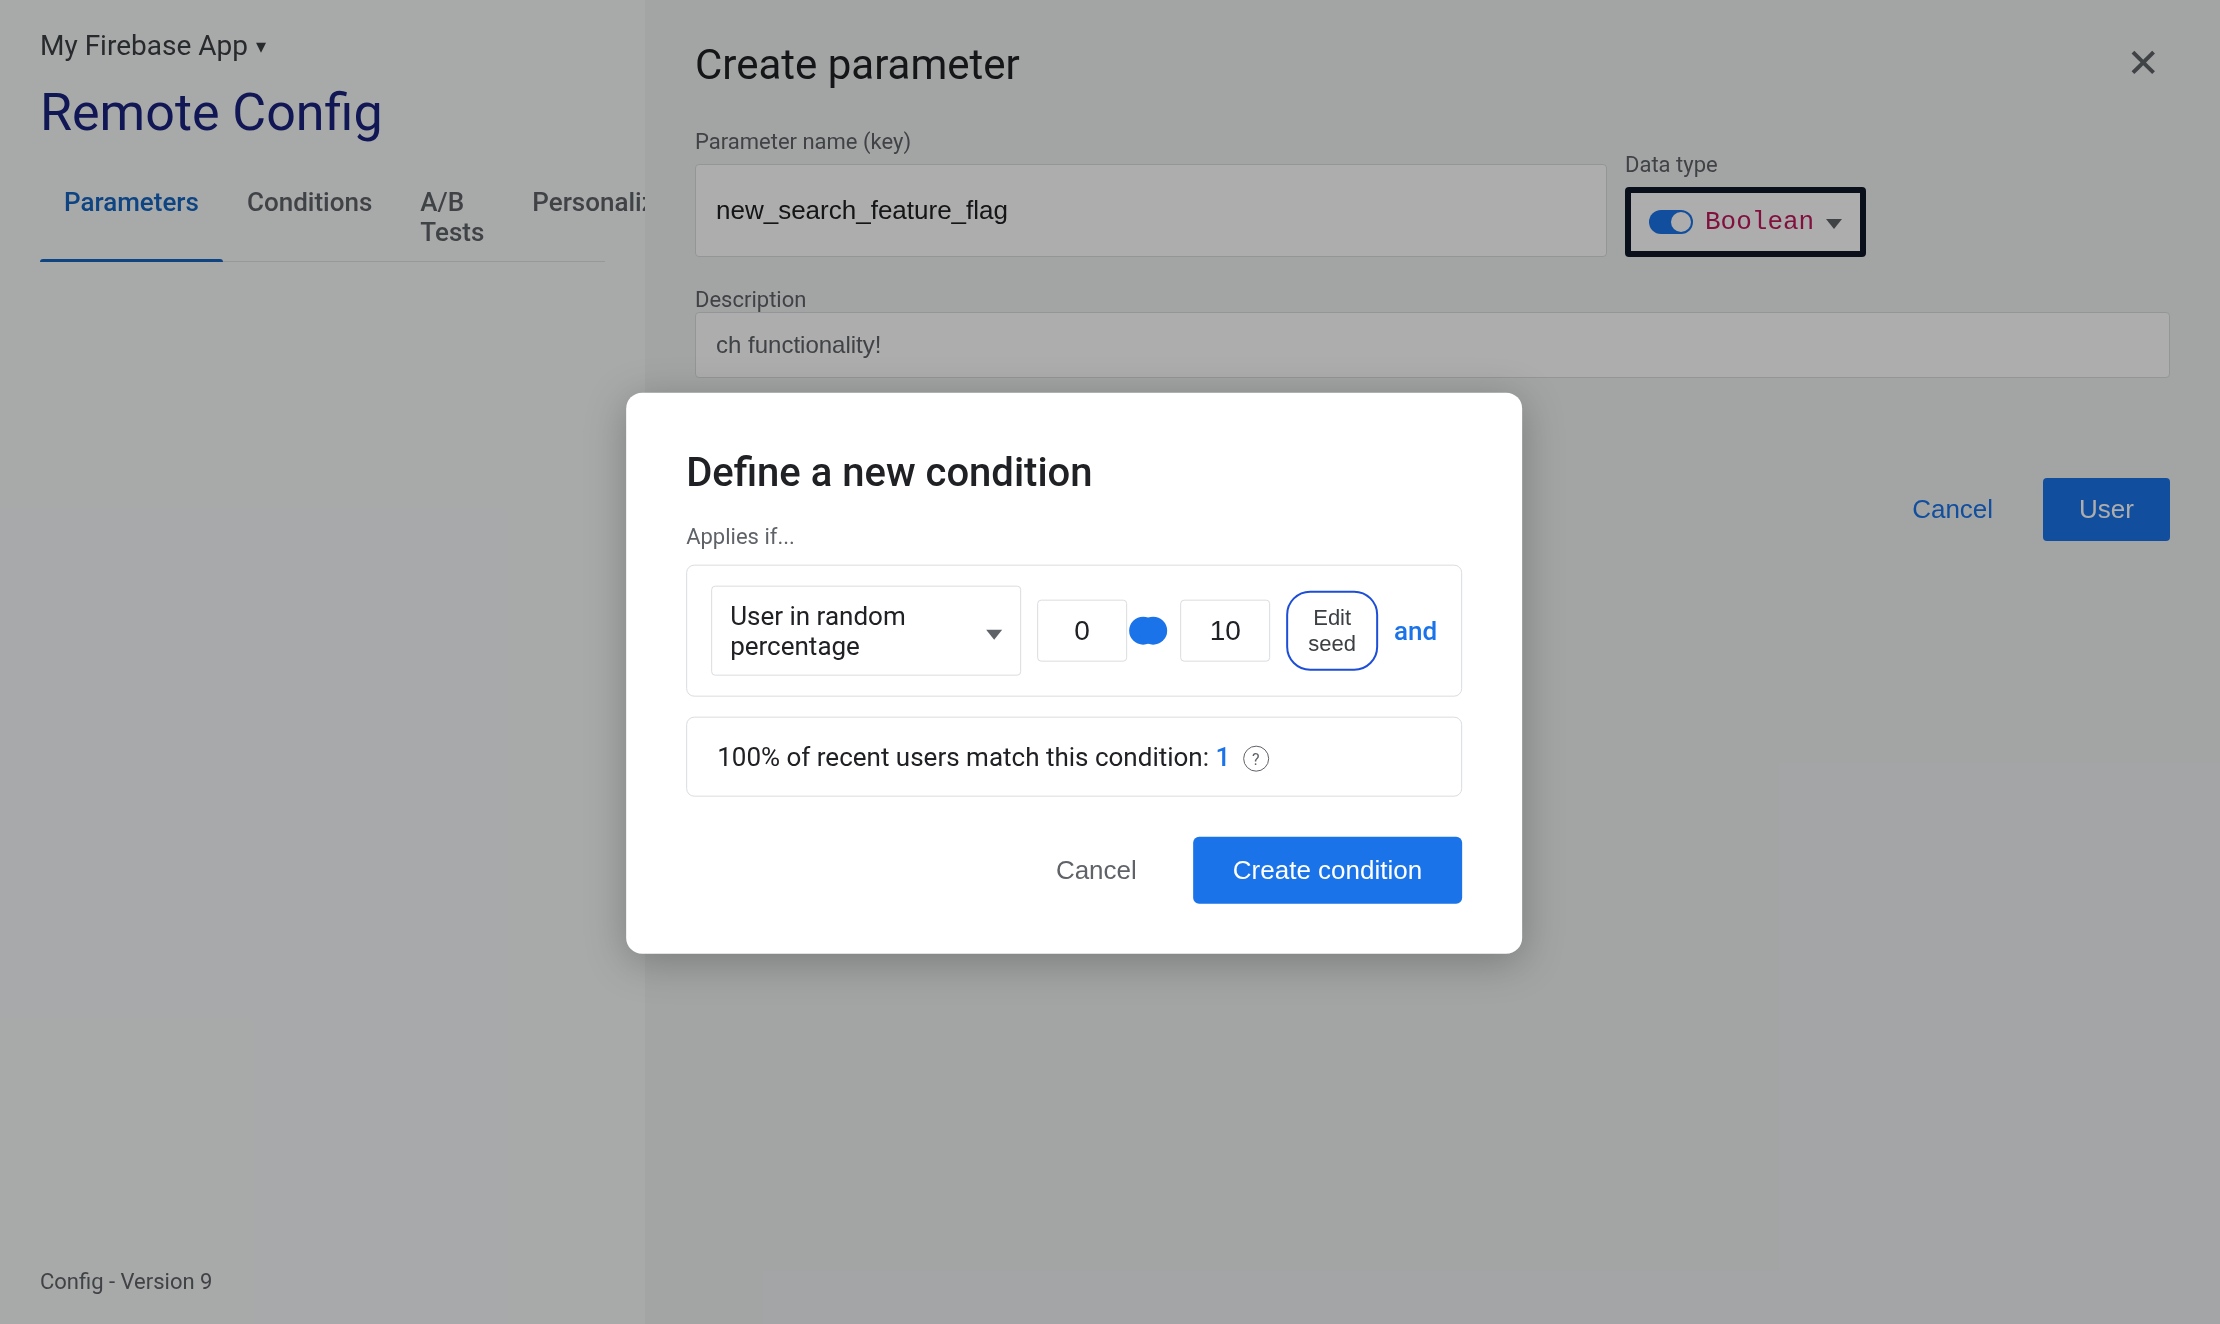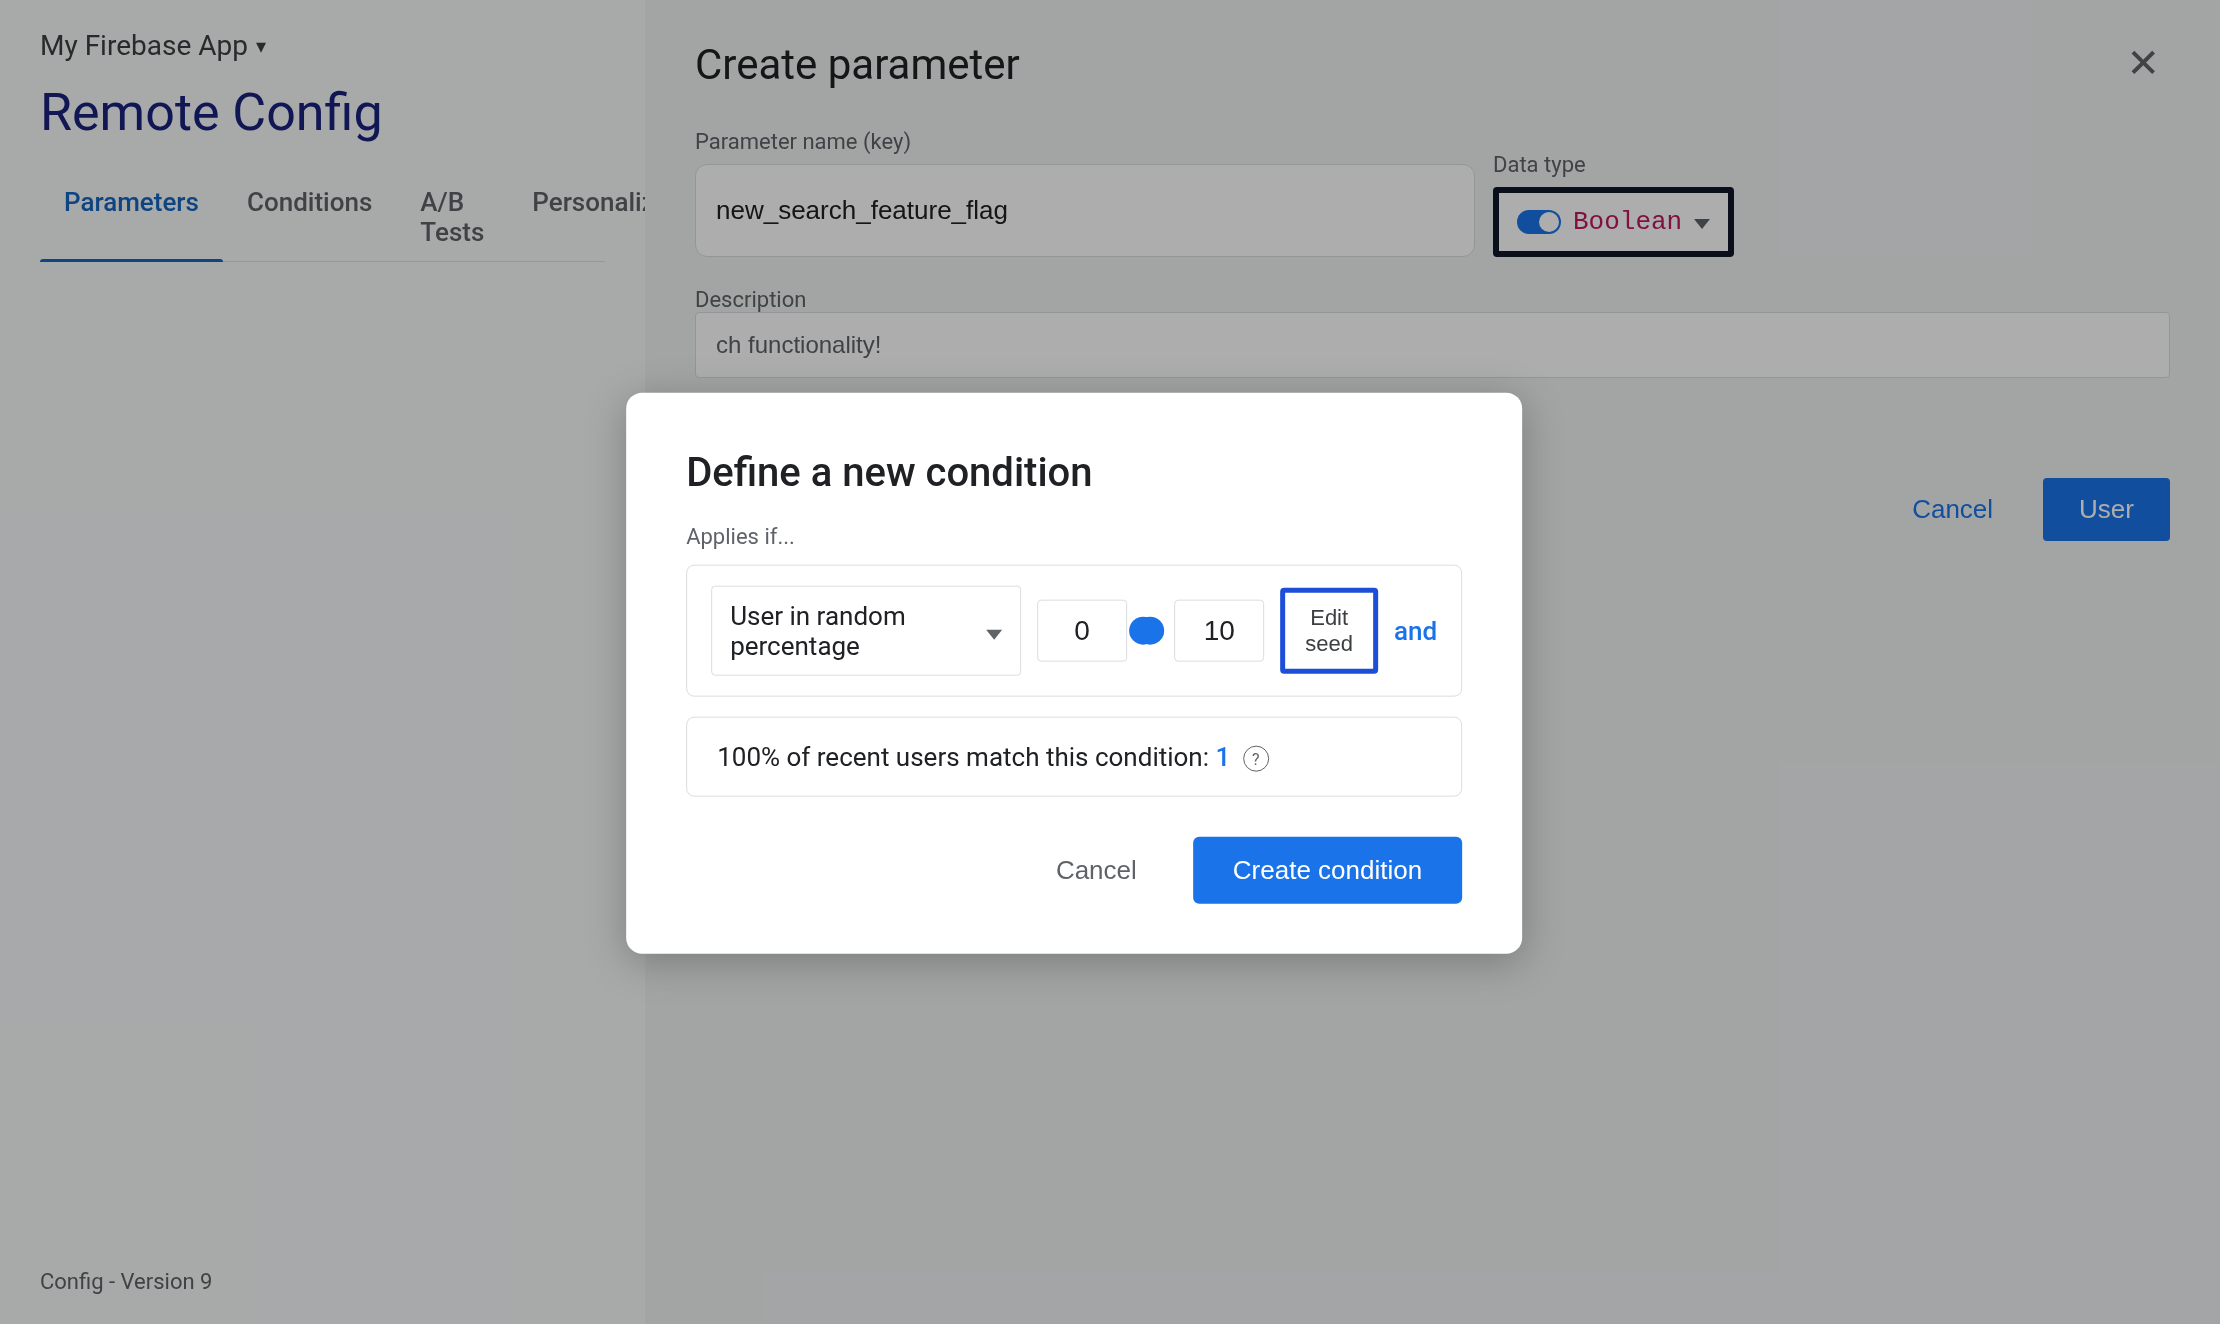--- a/index.html
+++ b/index.html
@@ -132,27 +132,27 @@
       gap: 10px;
     }
 
     .form-label {
       font-size: 22px;
       color: #5f6368;
     }
 
     .form-input {
       border: 1px solid #dadce0;
-      border-radius: 12px;
+      border-radius: 4px;
       padding: 30px 20px;
       font-size: 26px;
       color: #202124;
       background: white;
       outline: none;
-      width: 780px;
+      width: 912px;
     }
 
     .data-type-select {
       display: flex;
       align-items: center;
       gap: 12px;
       border: 6px solid #0f172a;
       border-radius: 4px;
       padding: 14px 18px;
       background: white;
@@ -429,22 +429,22 @@
       top: 50%;
       left: 45%;
       transform: translate(-50%, -50%);
     }
 
     .edit-seed-btn {
       padding: 12px 20px;
       font-size: 22px;
       color: #3c4043;
       background: white;
-      border: 5px solid #1d4ed8;
-      border-radius: 4px;
+      border: 2px solid #1d4ed8;
+      border-radius: 24px;
       cursor: pointer;
     }
 
     .and-link {
       font-size: 26px;
       color: #1a73e8;
       cursor: pointer;
       font-weight: 500;
     }
 

